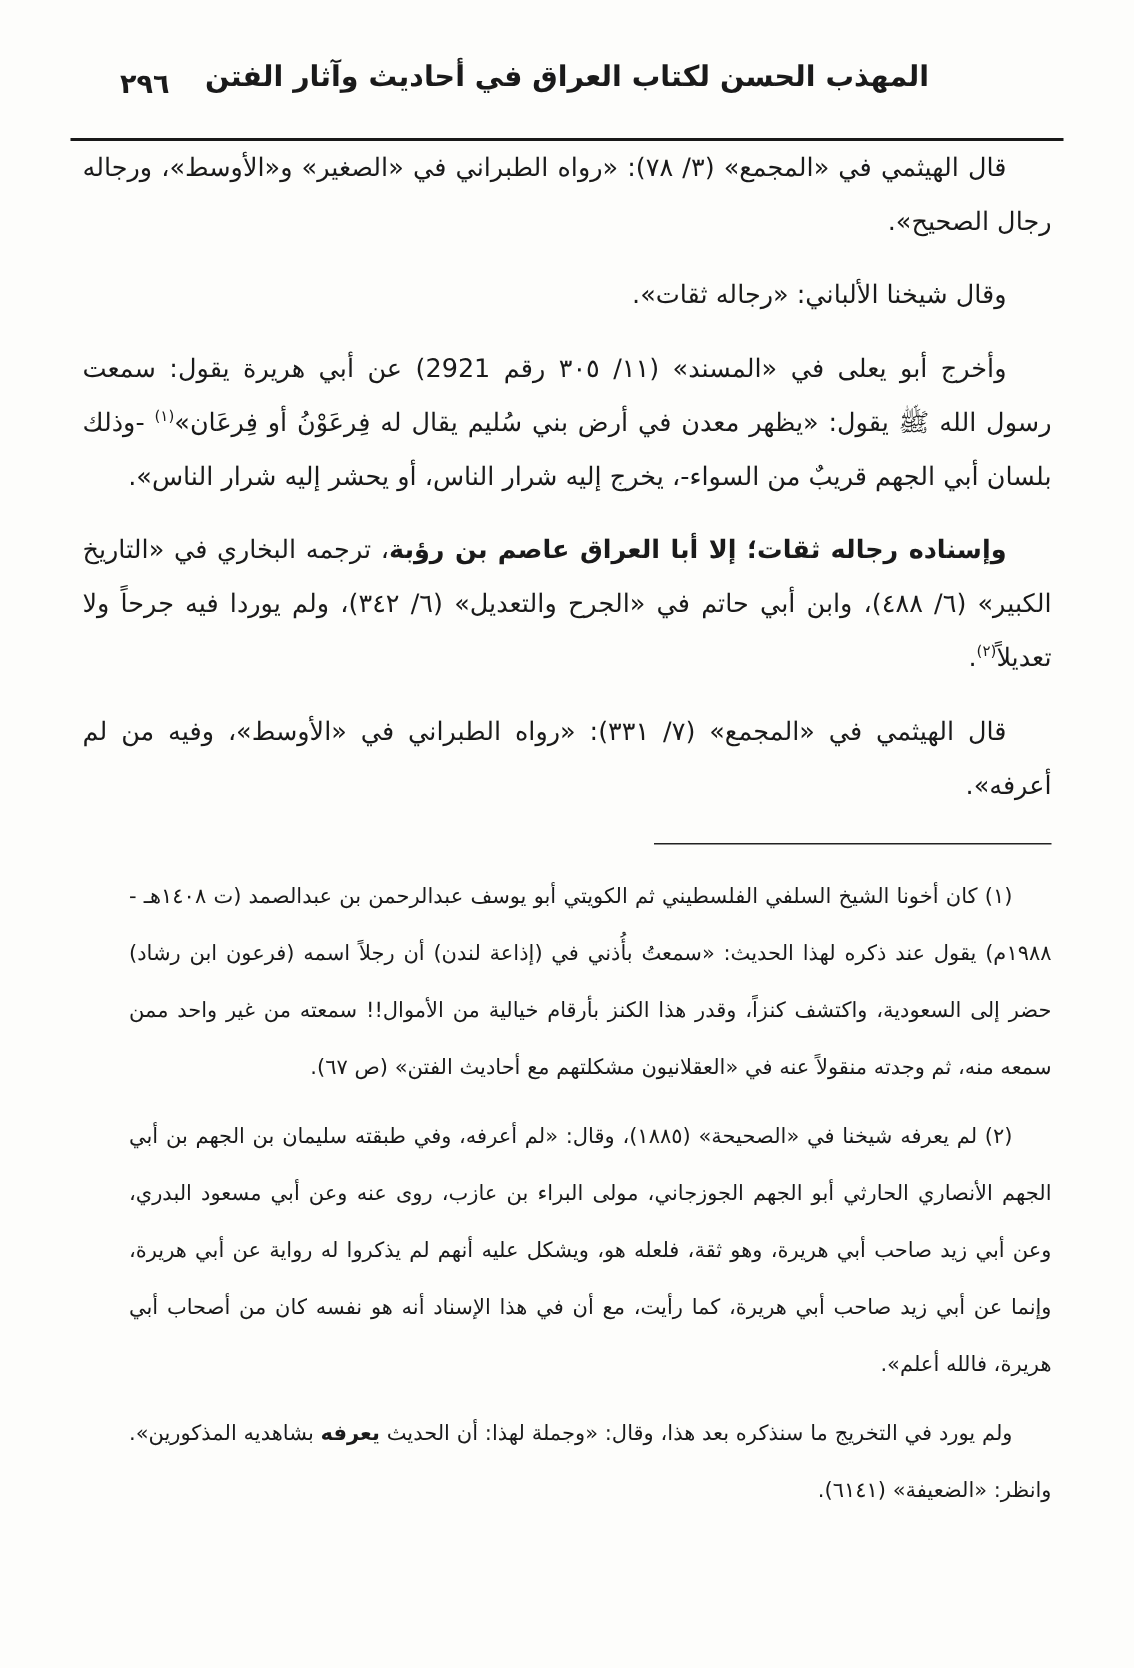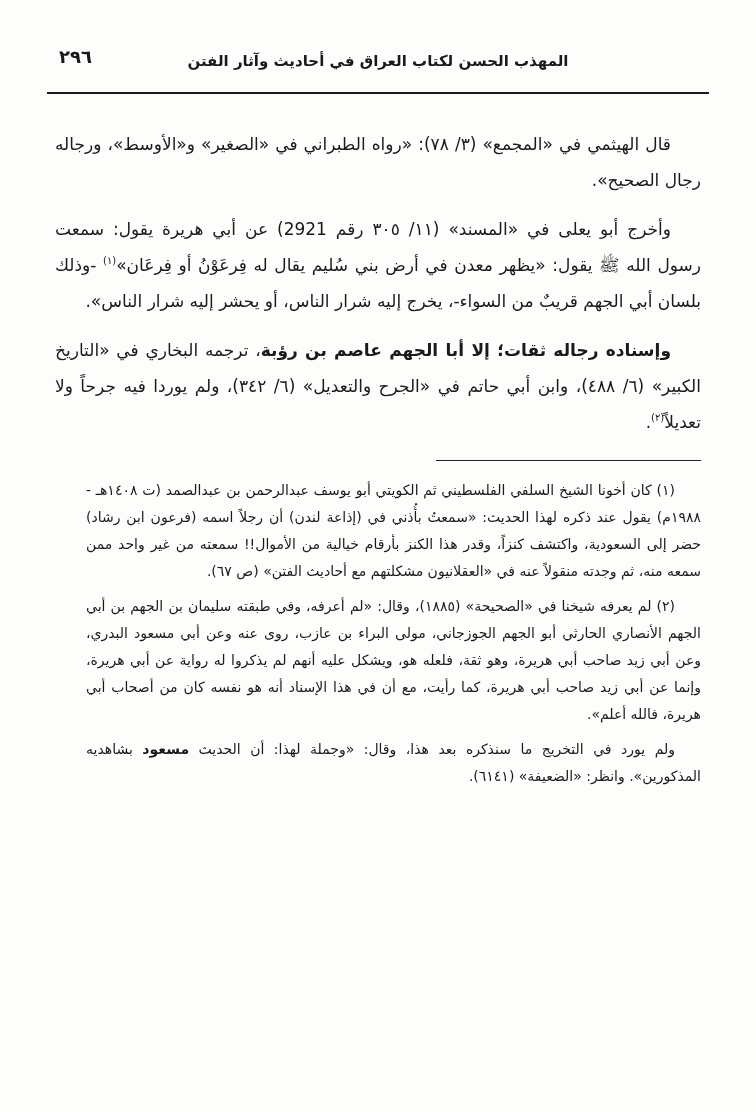--- a/index.html
+++ b/index.html
@@ -20,41 +20,40 @@
     direction: rtl;
     overflow: hidden;
   }
   
   .header {
     position: relative;
     height: 92px;
   }
   .book-title {
     text-align: center;
-    padding-top: 52px;
-    font-size: 15px;
+    padding-top: 40px;
+    font-size: 19px;
     font-weight: 700;
     letter-spacing: 0.5px;
     white-space: nowrap;
   }
   .page-number {
     position: absolute;
     top: 46px;
-    left: 4px;          
+    left: 25px;          
     font-size: 18px;
     font-weight: 700;
   }
   .header-rule {
     height: 2px;
     background: #191919;
     margin: 0 -8px;
   }
   
   .body-text {
-    margin-top: 32px;
     font-size: 17px;
     line-height: 36px;
     text-align: justify;
   }
   .body-text p {
     margin: 0 0 13px 0;
     text-indent: 30px;
   }
   .bold { font-weight: 700; }
   .sup {
@@ -64,21 +63,21 @@
   }
   
   .footnote-rule {
     width: 265px;
     height: 1px;
     background: #222;
     margin: 20px 0 16px 0;   
   }
   .footnotes {
     font-size: 14px;
-    line-height: 27px;
+    line-height: 38px;
     text-align: justify;
     margin-left: 31px;
   }
   .footnotes p {
     margin: 0 0 8px 0;
     text-indent: 26px;
   }
 </style>
 </head>
 <body>
@@ -87,25 +86,27 @@
 
   <header class="header">
     <div class="book-title">المهذب الحسن لكتاب العراق في أحاديث وآثار الفتن</div>
     <div class="page-number">٢٩٦</div>
   </header>
 
   <div class="header-rule"></div>
 
   <main class="body-text">
       <p><span>قال الهيثمي في «المجمع» (٣/ ٧٨): «رواه الطبراني في «الصغير» و«الأوسط»، ورجاله رجال الصحيح».</span></p>
+      <p><span>وقال شيخنا الألباني: «رجاله ثقات».</span></p>
       <p><span>وأخرج أبو يعلى في «المسند» (١١/ ٣٠٥ رقم 2921) عن أبي هريرة يقول: سمعت رسول الله ﷺ يقول: «يظهر معدن في أرض بني سُليم يقال له فِرعَوْنُ أو فِرعَان»</span><span class="sup">(١)</span><span> -وذلك بلسان أبي الجهم قريبٌ من السواء-، يخرج إليه شرار الناس، أو يحشر إليه شرار الناس».</span></p>
-      <p><span class="bold">وإسناده رجاله ثقات؛ إلا أبا الجهم عاصم بن رؤبة</span><span>، ترجمه البخاري في «التاريخ الكبير» (٦/ ٤٨٨)، وابن أبي حاتم في «الجرح والتعديل» (٦/ ٣٤٢)، ولم يوردا فيه جرحاً ولا تعديلاً</span><span class="sup">(٢)</span><span>.</span></p>
+      <p><span class="bold">وإسناده رجاله ثقات؛ إلا أبا العراق عاصم بن رؤبة</span><span>، ترجمه البخاري في «التاريخ الكبير» (٦/ ٤٨٨)، وابن أبي حاتم في «الجرح والتعديل» (٦/ ٣٤٢)، ولم يوردا فيه جرحاً ولا تعديلاً</span><span class="sup">(٢)</span><span>.</span></p>
+      <p><span>قال الهيثمي في «المجمع» (٧/ ٣٣١): «رواه الطبراني في «الأوسط»، وفيه من لم أعرفه».</span></p>
     </main>
 
   <div class="footnote-rule"></div>
 
   <section class="footnotes">
       <p><span>(١) كان أخونا الشيخ السلفي الفلسطيني ثم الكويتي أبو يوسف عبدالرحمن بن عبدالصمد (ت ١٤٠٨هـ - ١٩٨٨م) يقول عند ذكره لهذا الحديث: «سمعتُ بأُذني في (إذاعة لندن) أن رجلاً اسمه (فرعون ابن رشاد) حضر إلى السعودية، واكتشف كنزاً، وقدر هذا الكنز بأرقام خيالية من الأموال!! سمعته من غير واحد ممن سمعه منه، ثم وجدته منقولاً عنه في «العقلانيون مشكلتهم مع أحاديث الفتن» (ص ٦٧).</span></p>
       <p><span>(٢) لم يعرفه شيخنا في «الصحيحة» (١٨٨٥)، وقال: «لم أعرفه، وفي طبقته سليمان بن الجهم بن أبي الجهم الأنصاري الحارثي أبو الجهم الجوزجاني، مولى البراء بن عازب، روى عنه وعن أبي مسعود البدري، وعن أبي زيد صاحب أبي هريرة، وهو ثقة، فلعله هو، ويشكل عليه أنهم لم يذكروا له رواية عن أبي هريرة، وإنما عن أبي زيد صاحب أبي هريرة، كما رأيت، مع أن في هذا الإسناد أنه هو نفسه كان من أصحاب أبي هريرة، فالله أعلم».</span></p>
-      <p><span>ولم يورد في التخريج ما سنذكره بعد هذا، وقال: «وجملة لهذا: أن الحديث </span><span class="bold">مسعود</span><span> بشاهديه المذكورين». وانظر: «الضعيفة» (٦١٤١).</span></p>
+      <p><span>ولم يورد في التخريج ما سنذكره بعد هذا، وقال: «وجملة لهذا: أن الحديث </span><span class="bold">يعرفه</span><span> بشاهديه المذكورين». وانظر: «الضعيفة» (٦١٤١).</span></p>
     </section>
 
 </div>
 
 </body></html>

